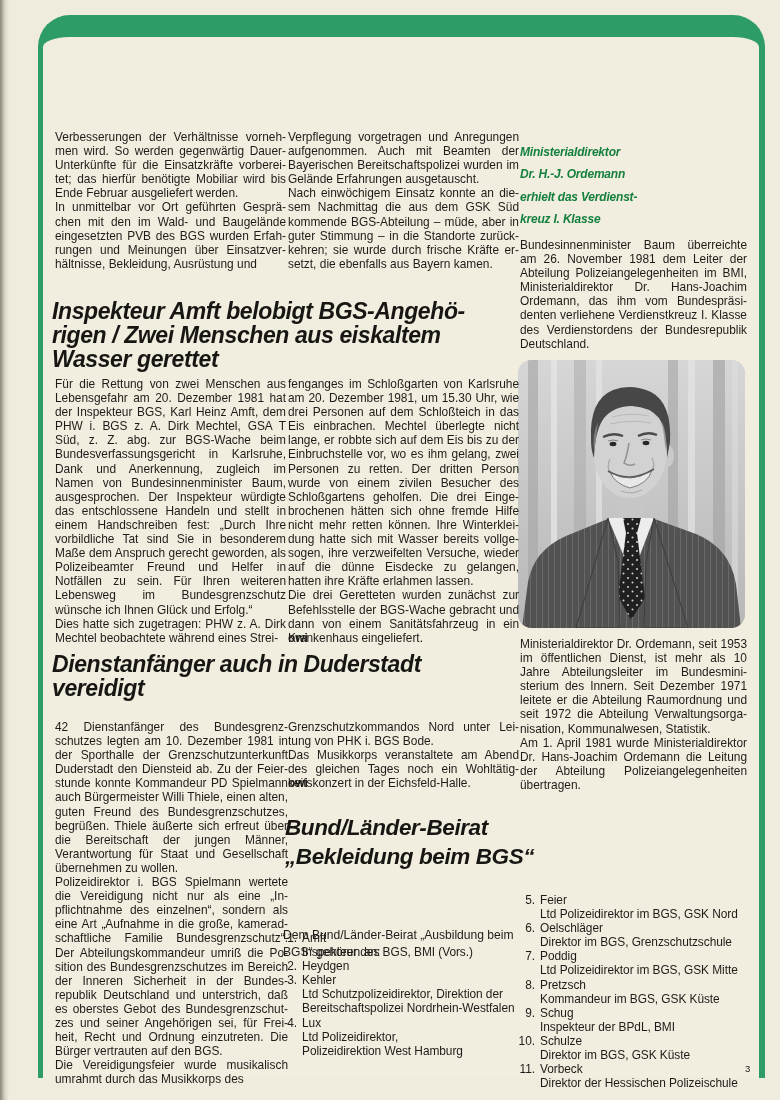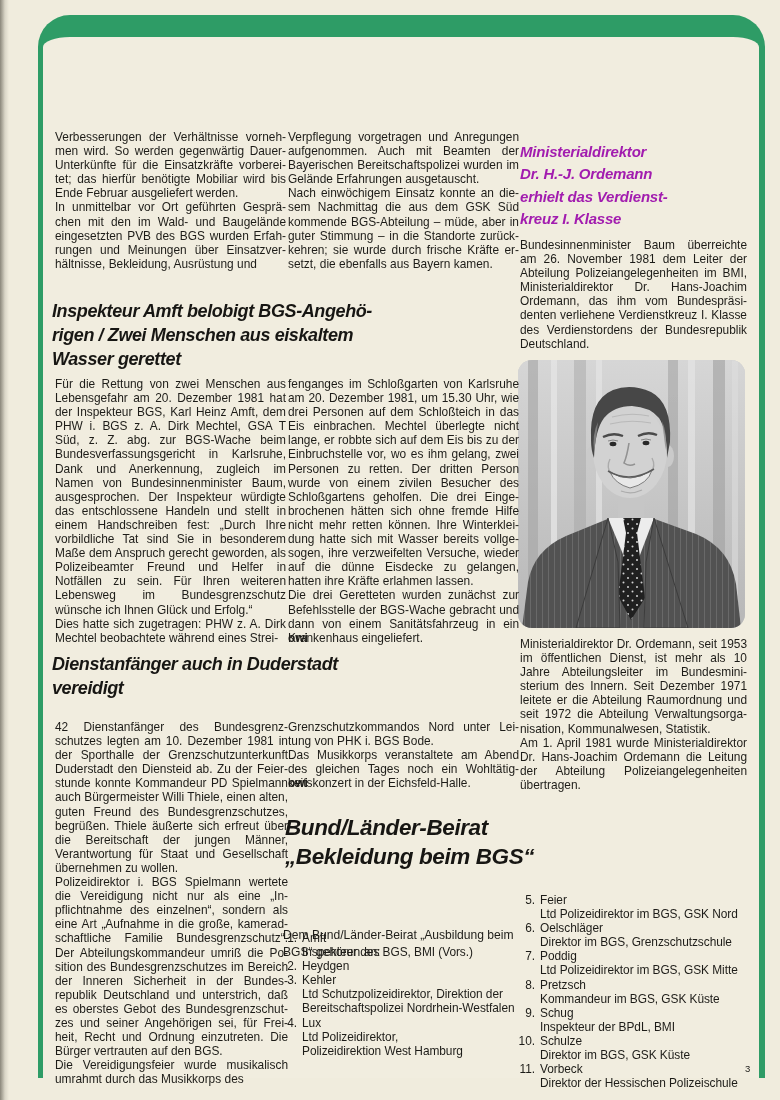--- a/index.html
+++ b/index.html
@@ -25,23 +25,23 @@
     border-radius:32px 32px 0 0;
     background:#f1eddf;
   }
   .body-text{
     font-size:11.9px;line-height:14.1px;
     text-align:justify;
     white-space:pre-line;
     hyphens:manual;
     letter-spacing:0px; word-spacing:0.1px;
   }
-  .hl-big{ font-size:18px;line-height:24.2px;font-weight:bold;font-style:italic;letter-spacing:-0.4px;color:#171613;}
+  .hl-big{ font-size:23px;line-height:24.2px;font-weight:bold;font-style:italic;letter-spacing:-0.4px;color:#171613;}
   .hl-big div{white-space:nowrap;}
-  .hl-med{ font-size:15px;line-height:22.4px;font-weight:bold;font-style:italic;letter-spacing:-0.2px;color:#a21caf;}
+  .hl-med{ font-size:12px;line-height:22.4px;font-weight:bold;font-style:italic;letter-spacing:-0.2px;color:#15803d;}
   .hl-med div{white-space:nowrap;}
   .hl-beirat{font-size:22.5px;line-height:28.5px;}
   .owi{ text-align:left;margin-top:-14.1px;font-size:11.9px;line-height:14.1px;font-weight:bold;}
   .intro-text{font-size:12.1px;line-height:16.6px;white-space:pre-line;}
   .member{display:flex;font-size:11.9px;line-height:14.1px;letter-spacing:-0.05px;}
   .member .num{flex:none;text-align:right;margin-right:5px;}
   .list-left .num{width:16px;}
   .list-right .num{width:24px;}
   .m-body{flex:1;}
   .m-role{white-space:pre-line;}

